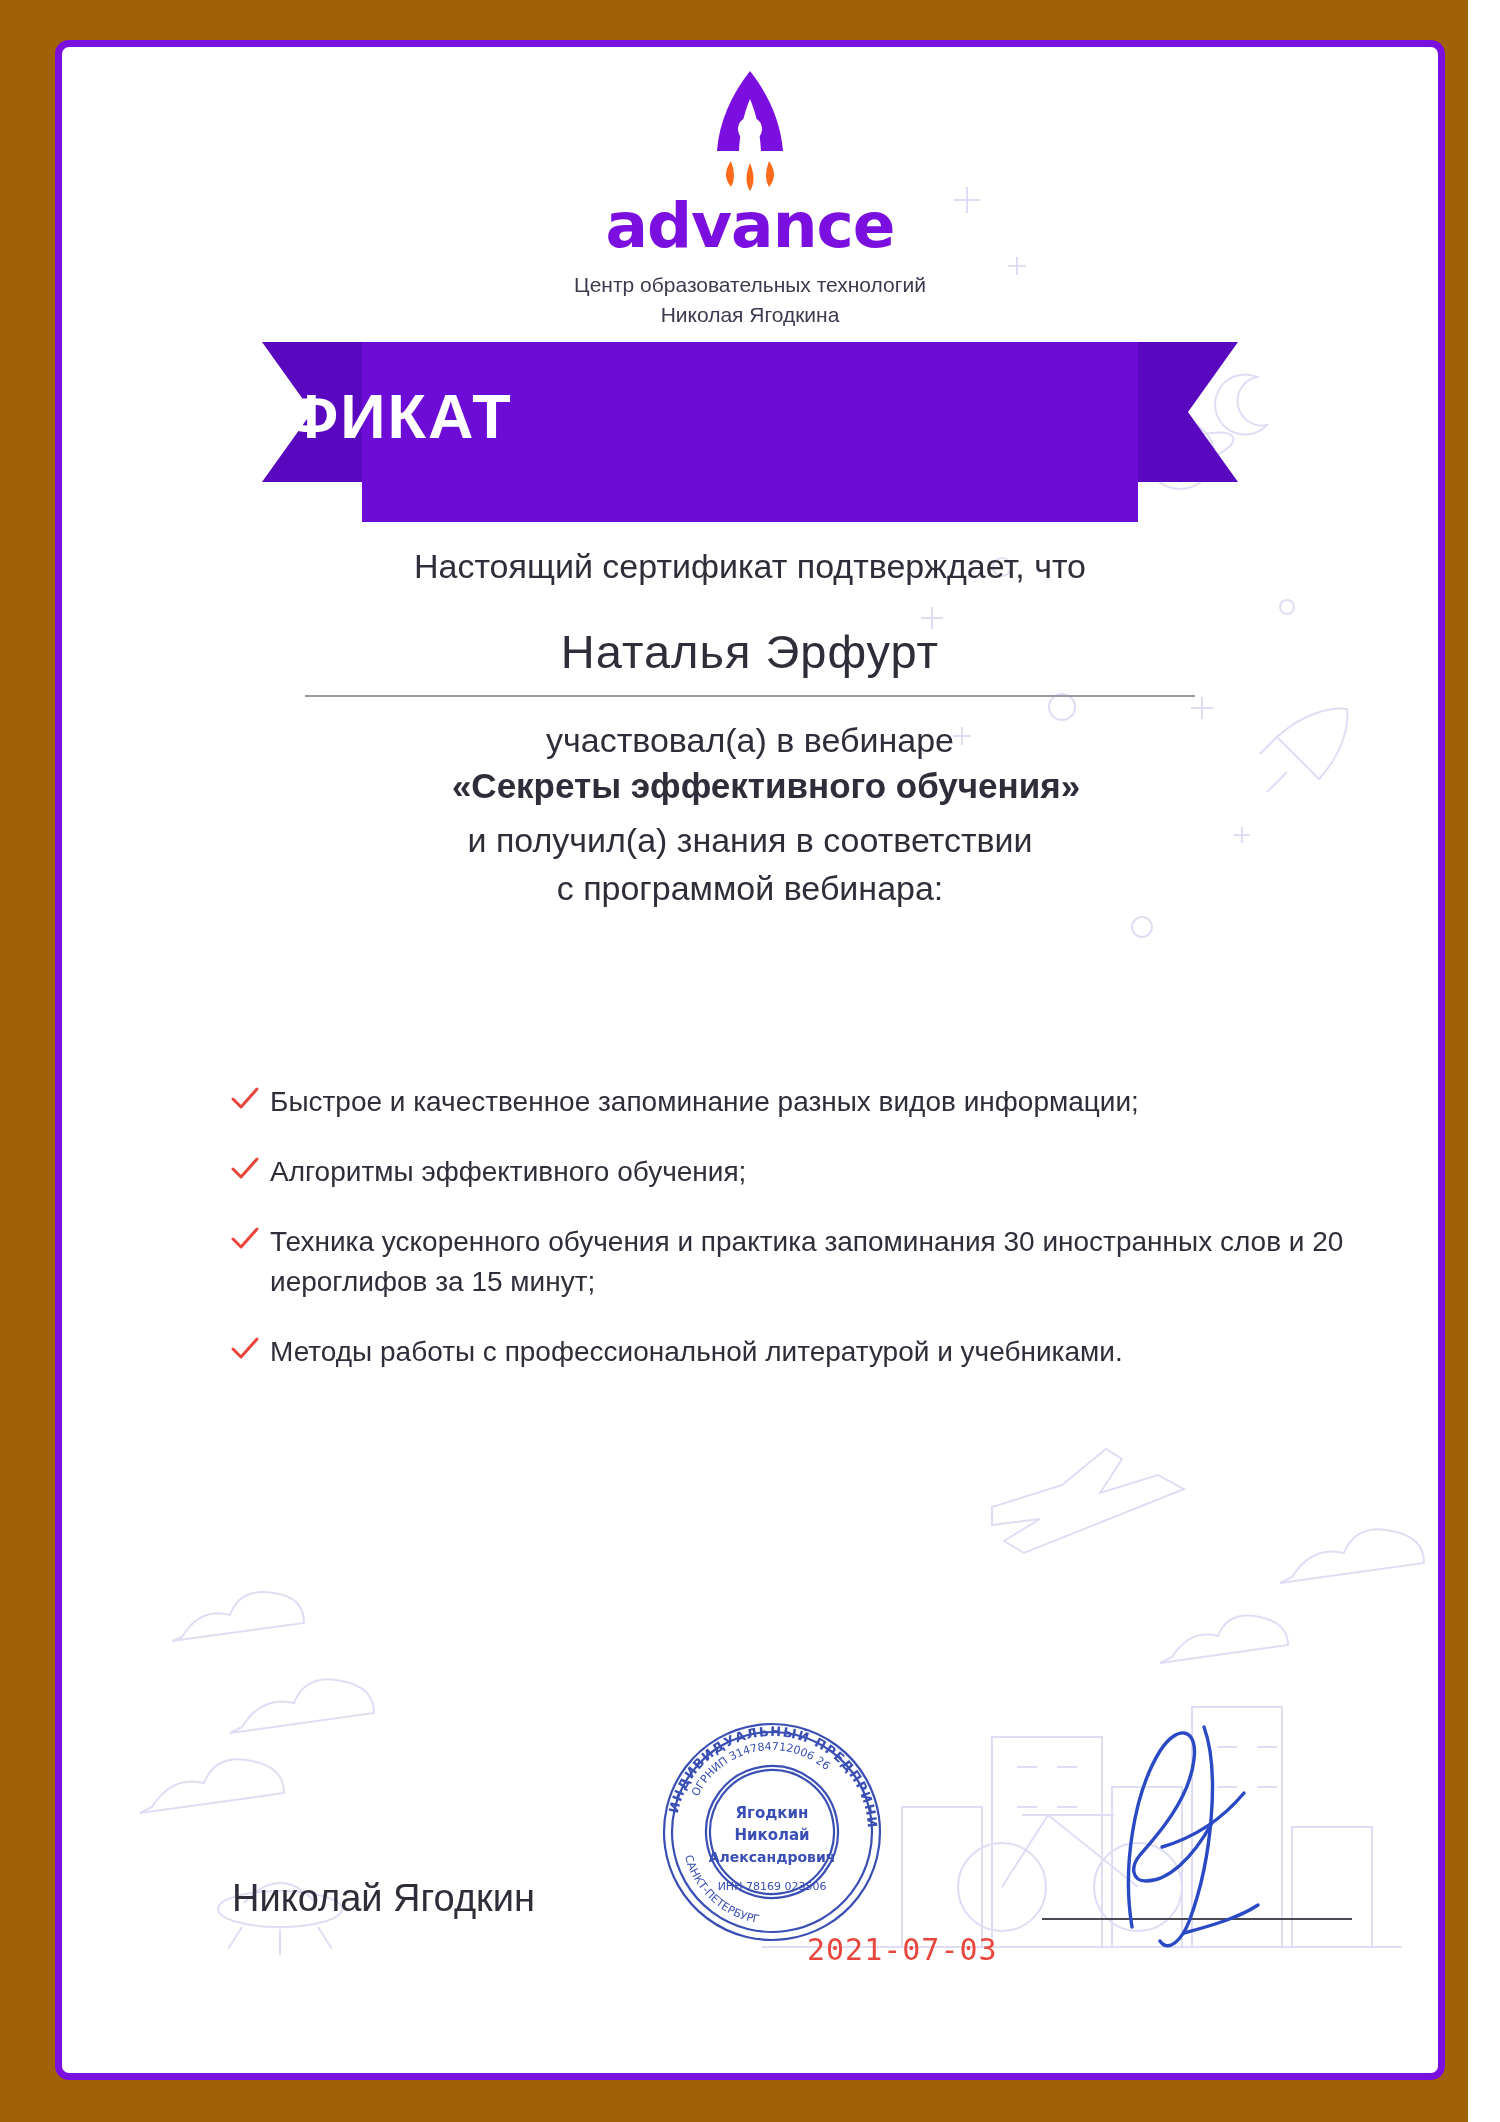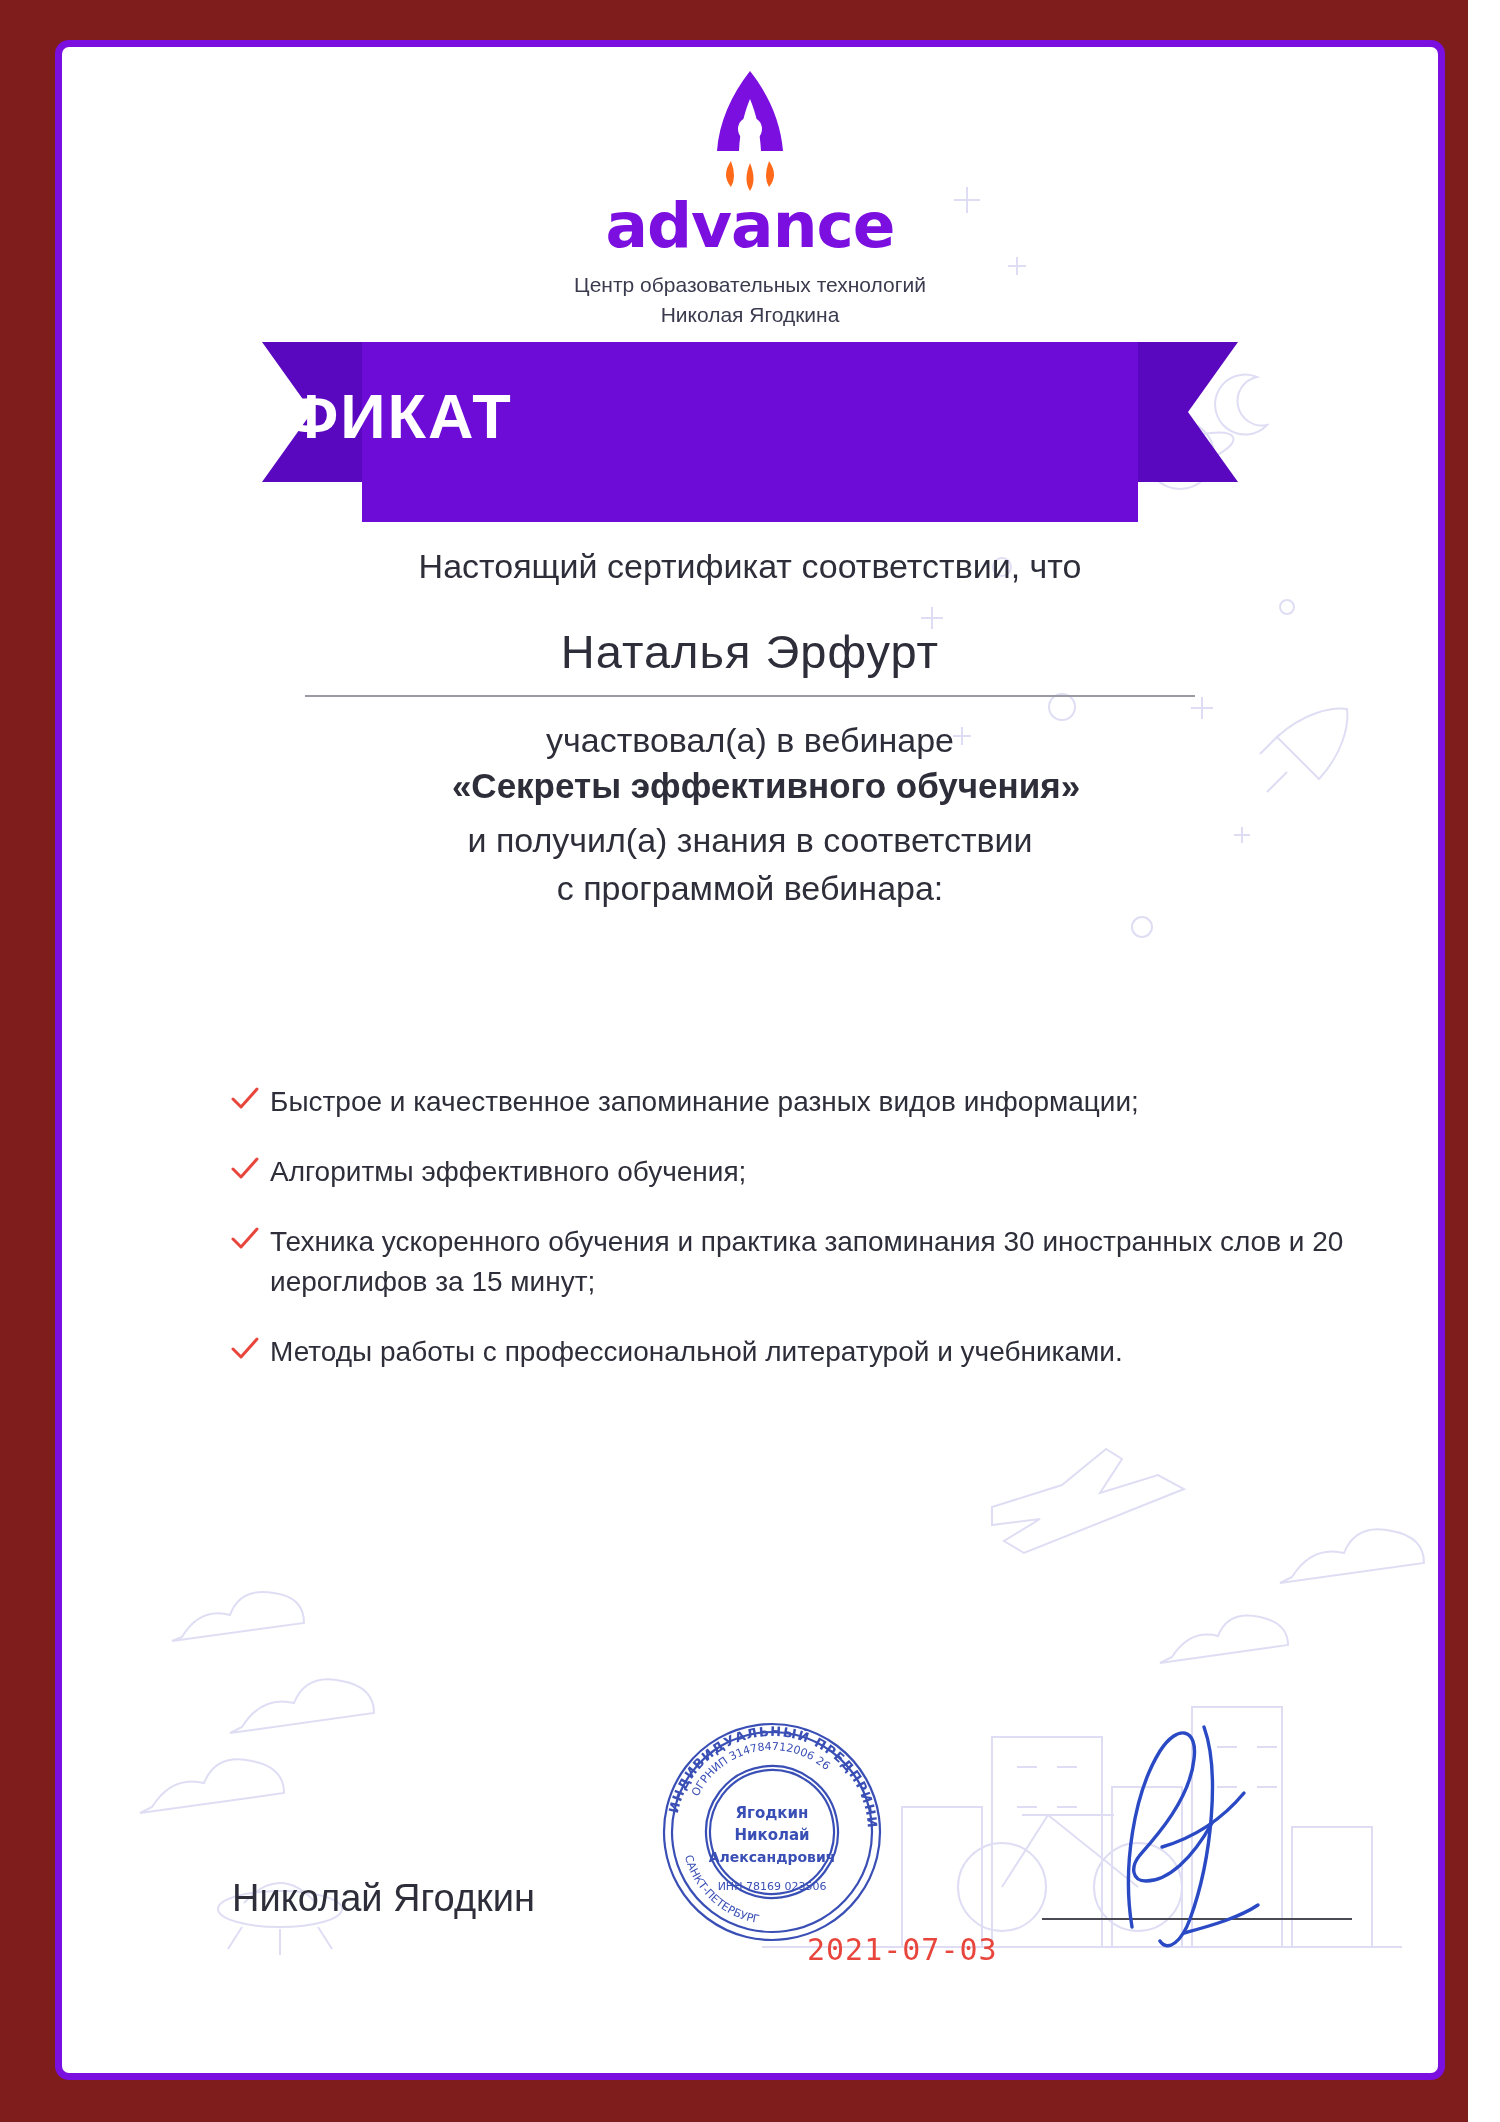--- a/index.html
+++ b/index.html
@@ -12,21 +12,21 @@
     height: 2122px;
     font-family: "Liberation Sans", sans-serif;
     color: #333;
     overflow: hidden;
   }
 
   .page {
     position: relative;
     width: 1468px;
     height: 2122px;
-    background: #7f1d1d;
+    background: #a16207;
     box-sizing: border-box;
   }
 
   
   .sheet {
     position: absolute;
     left: 55px;
     top: 40px;
     width: 1390px;
     height: 2040px;
@@ -283,21 +283,21 @@
         <path d="M330 160 L300 200 L400 200 Z" fill="#43068f"></path>
 
         <path d="M1046 160 L1076 200 L976 200 Z" fill="#43068f"></path>
 
         <path d="M300 20 L1076 20 L1076 200 L300 200 Z" fill="#6d0cd6"></path>
       </svg>
       <div class="ribbon-title">СЕРТИФИКАТ</div>
     </div>
 
     <div class="body-block">
-      <div class="line-1">Настоящий сертификат соответствии, что</div>
+      <div class="line-1">Настоящий сертификат подтверждает, что</div>
       <div class="recipient">Наталья Эрфурт</div>
       <div class="name-rule"></div>
       <div class="line-2">участвовал(а) в вебинаре</div>
       <div class="webinar">«Секреты эффективного обучения»</div>
       <div class="line-3">
         <div>и получил(а) знания в соответствии</div>
         <div>с программой вебинара:</div>
       </div>
     </div>
 

